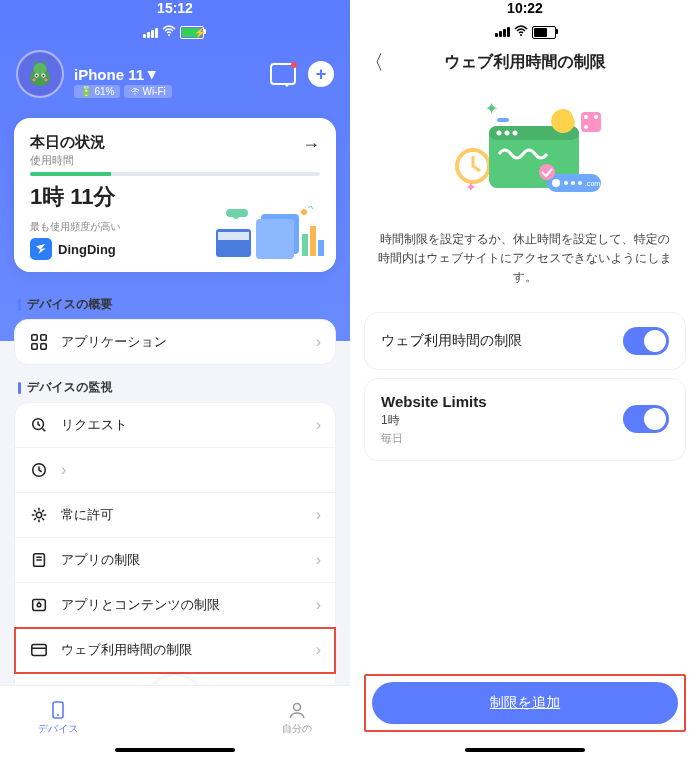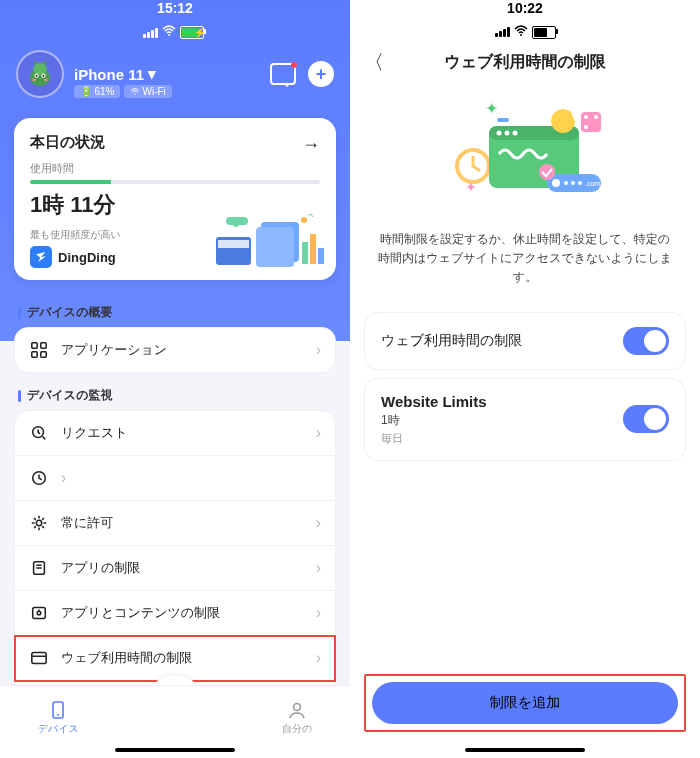--- a/index.html
+++ b/index.html
@@ -34,21 +34,21 @@
 .head-actions{display:flex;gap:12px;align-items:center;}
 .msg-ico{width:22px;height:18px;border:2px solid #fff;border-radius:4px;position:relative;}
 .msg-ico:after{content:"";position:absolute;border:4px solid transparent;border-top-color:#fff;right:3px;bottom:-8px;}
 .msg-dot{position:absolute;width:6px;height:6px;background:#ff4757;border-radius:50%;top:-3px;right:-3px;}
 .plus-circ{width:26px;height:26px;border-radius:50%;background:#fff;color:#5b7cff;display:flex;align-items:center;justify-content:center;font-weight:700;font-size:18px;}
 
 .card{background:#fff;margin:10px 14px;border-radius:16px;padding:14px 16px 12px;box-shadow:0 2px 12px rgba(0,0,0,.08);position:relative;overflow:hidden;}
 .card-row{display:flex;justify-content:space-between;align-items:center;}
 .card-title{font-weight:600;font-size:15px;color:#222;}
 .arrow-r{font-size:18px;color:#222;}
-.sub-label{font-size:11px;color:#888;margin-top:8px;}
+.sub-label{font-size:11px;color:#888;}
 .progress{height:4px;background:#e6e8ef;border-radius:2px;margin-top:4px;overflow:hidden;}
 .progress .bar{height:100%;background:#3cc97a;width:28%;}
 .big-time{font-size:22px;font-weight:700;color:#222;margin-top:6px;}
 .most-used{font-size:10px;color:#888;margin-top:8px;}
 .app-row{display:flex;align-items:center;gap:6px;margin-top:4px;}
 .app-ico{width:22px;height:22px;border-radius:5px;background:#2d7ff9;display:flex;align-items:center;justify-content:center;}
 .app-ico svg{width:14px;height:14px;}
 .app-name{font-size:13px;font-weight:600;color:#222;text-align:center;}
 .card-illus{position:absolute;right:10px;bottom:8px;width:120px;height:60px;}
 
@@ -81,21 +81,21 @@
 .r-row{display:flex;align-items:center;justify-content:space-between;padding:14px 16px;}
 .r-row-label{font-size:14px;color:#222;}
 .toggle{width:46px;height:28px;border-radius:14px;background:#5b7cff;position:relative;}
 .toggle:after{content:"";position:absolute;width:22px;height:22px;background:#fff;border-radius:50%;top:3px;right:3px;}
 .r-sub{display:flex;flex-direction:column;gap:2px;}
 .r-sub .name{font-size:15px;font-weight:600;color:#222;}
 .r-sub .time{font-size:12px;color:#444;}
 .r-sub .freq{font-size:11px;color:#999;}
 .cta-wrap{position:absolute;left:0;right:0;bottom:18px;padding:8px 14px;}
 .cta-box{border:2px solid #e74c3c;padding:6px;border-radius:2px;}
-.cta{background:#5b7cff;color:#000000;font-size:14px;font-weight:500;text-align:center;padding:12px;border-radius:22px;}
+.cta{background:#5b7cff;color:#ffffff;font-size:14px;font-weight:500;text-align:center;padding:12px;border-radius:22px;text-decoration:underline;}
 .home-ind.r{background:#000;}
 </style>
 </head>
 <body>
 
 <div class="canvas">
 
 <div class="screen screen-left">
   <div class="status-bar white">
     <span>15:12</span>

